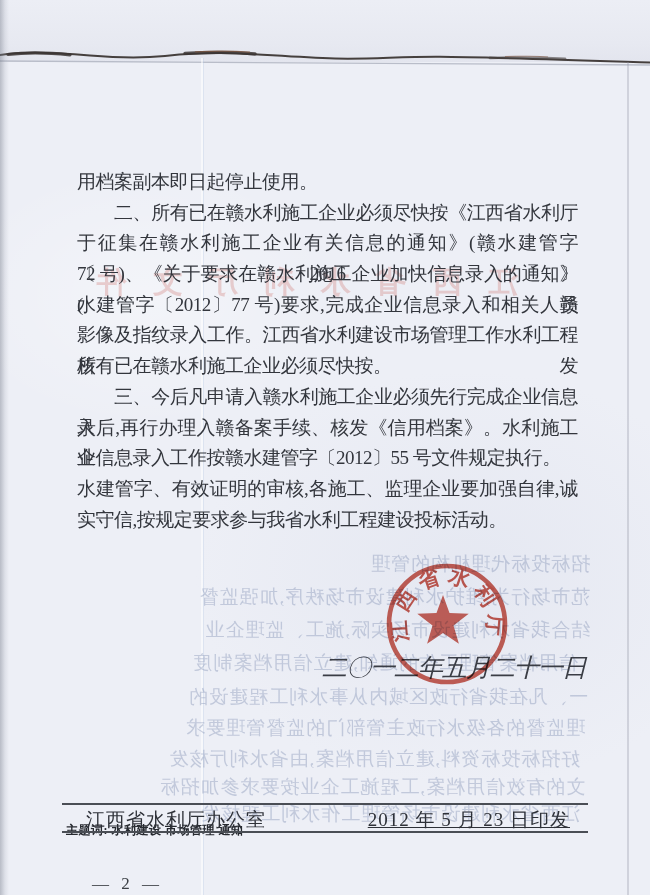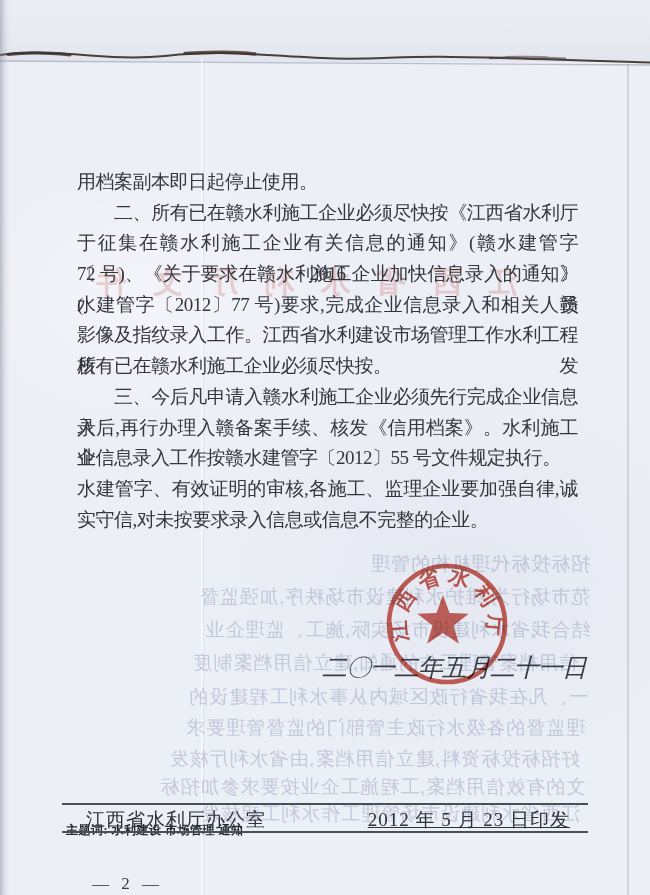--- a/index.html
+++ b/index.html
@@ -104,21 +104,21 @@
     <div class="bline j ind">二、所有已在赣水利施工企业必须尽快按《江西省水利厅</div>
     <div class="bline j">于征集在赣水利施工企业有关信息的通知》(赣水建管字〔2016〕</div>
     <div class="bline j">72 号)、《关于要求在赣水利施工企业加快信息录入的通知》(赣</div>
     <div class="bline j">水建管字〔2012〕77 号)要求,完成企业信息录入和相关人员</div>
     <div class="bline j">影像及指纹录入工作。江西省水利建设市场管理工作水利工程核发</div>
     <div class="bline">所有已在赣水利施工企业必须尽快按。</div>
     <div class="bline j ind">三、今后凡申请入赣水利施工企业必须先行完成企业信息录</div>
     <div class="bline j">入后,再行办理入赣备案手续、核发《信用档案》。水利施工企</div>
     <div class="bline">业信息录入工作按赣水建管字〔2012〕55 号文件规定执行。</div>
     <div class="bline j">水建管字、有效证明的审核,各施工、监理企业要加强自律,诚</div>
-    <div class="bline">实守信,对未按要求录入信息或信息不完整的企业。</div>
+    <div class="bline">实守信,按规定要求参与我省水利工程建设投标活动。</div>
   </div>
 
   <div class="date-line">二〇一二年五月二十一日</div>
 
   <svg class="seal" viewBox="0 0 134 134">
     <circle cx="66" cy="64" r="58" fill="none" stroke="#c4463a" stroke-width="4.6" opacity="0.92"></circle>
     <polygon points="62,35 68.5,53.1 87.7,53.7 72.5,65.4 77.9,83.8 62,73 46.1,83.8 51.5,65.4 36.3,53.7 55.5,53.1" fill="#c4463a" opacity="0.9"></polygon>
     <defs>
       <path id="sealArc" d="M28.8,81.3 A41,41 0 1 1 103.2,81.3" fill="none"></path>
     </defs>

